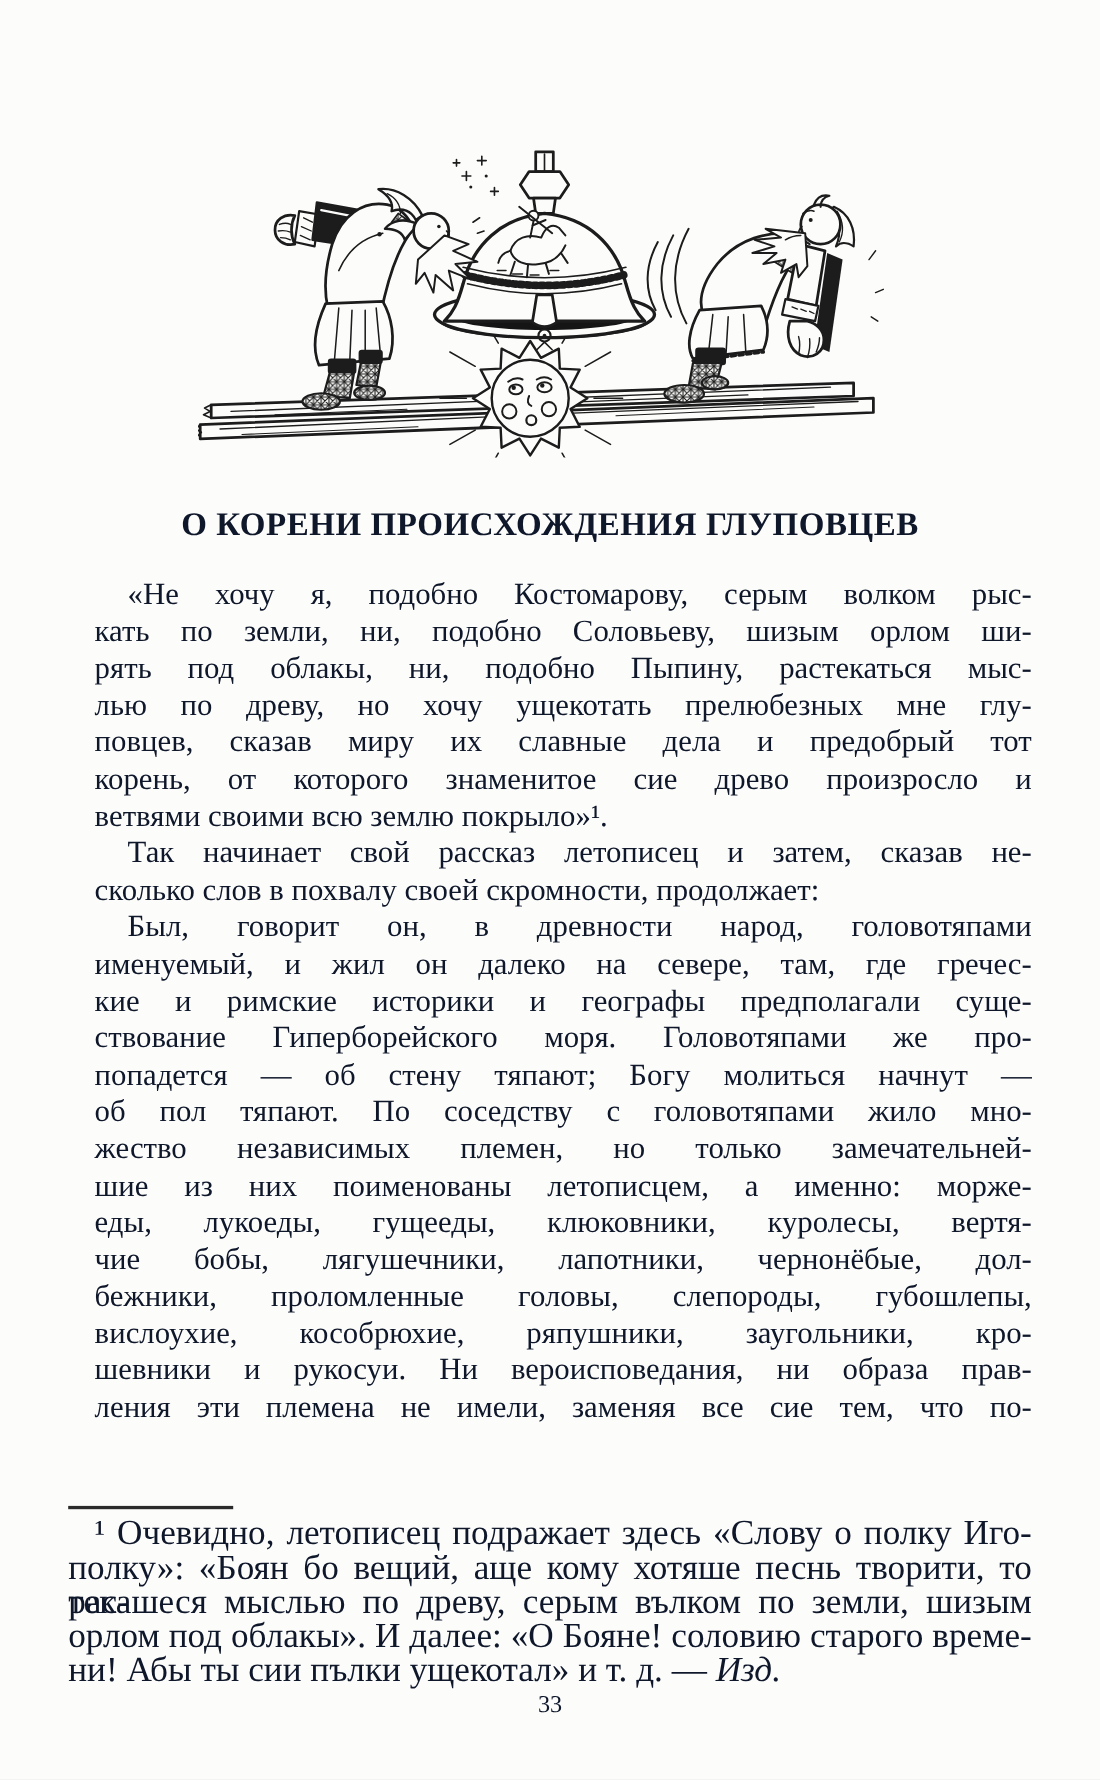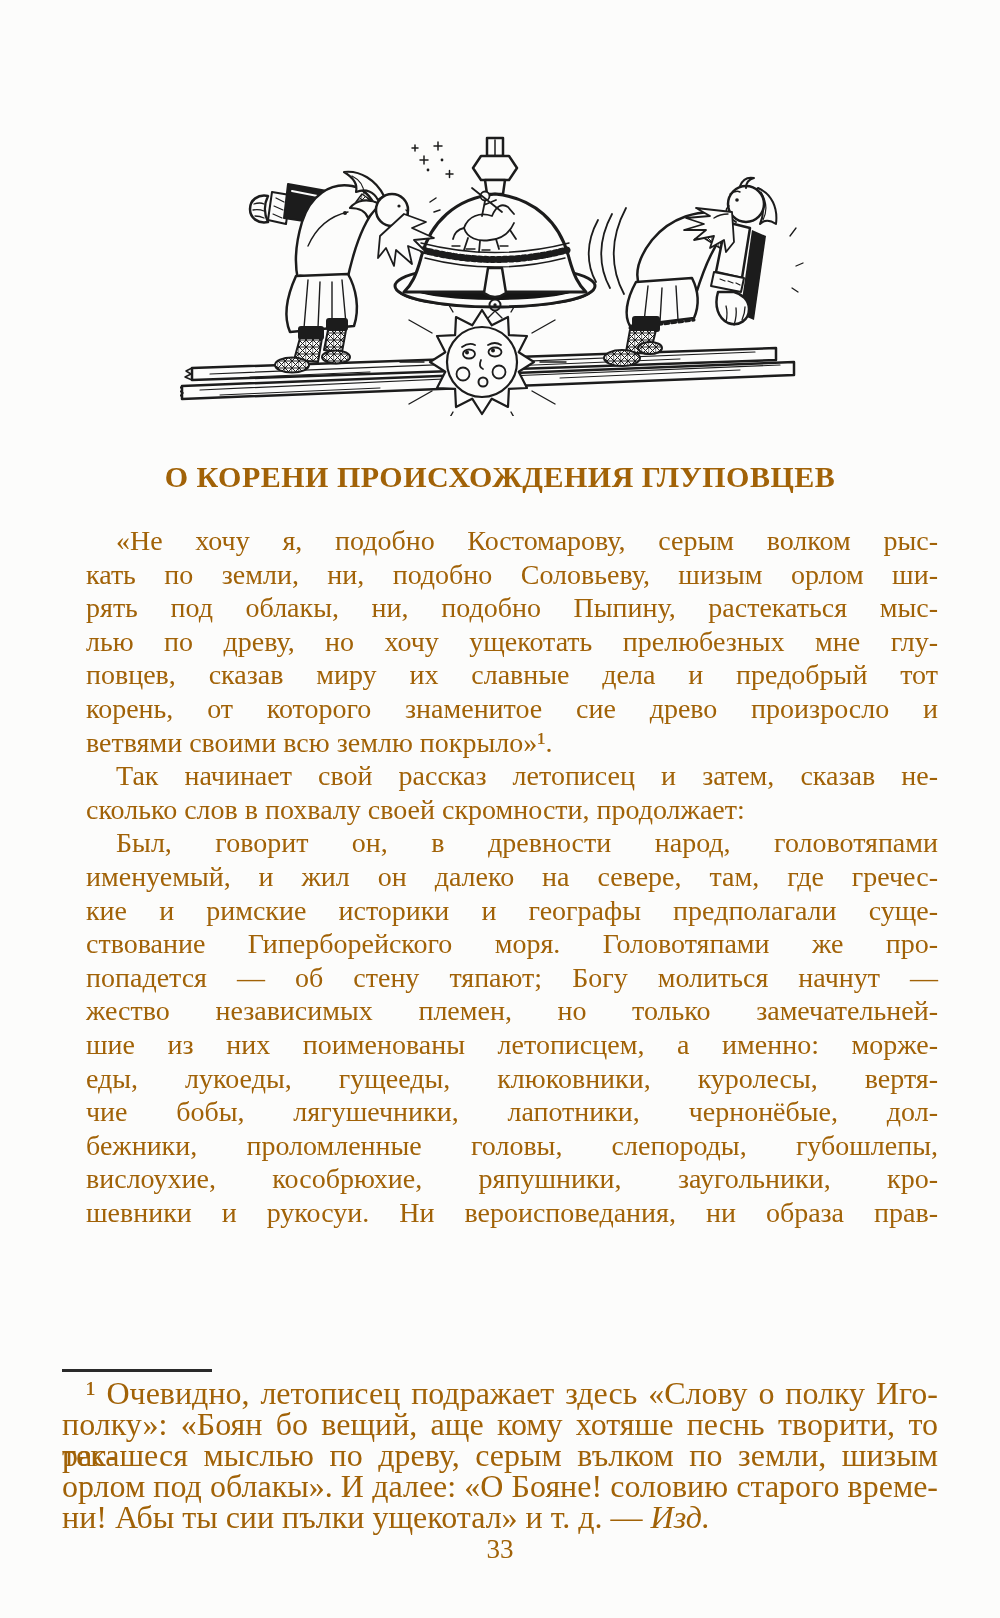--- a/index.html
+++ b/index.html
@@ -1,21 +1,21 @@
 <!DOCTYPE html>
 <html><head>
 <meta charset="utf-8">
 <style>
   html,body{margin:0;padding:0;background:#e8e8e6;}
   .page{
     position:relative;
     width:1000px;height:1618px;
     margin:0 auto;
     background:#fcfcfb;
-    color:#a16207;
+    color:#0f172a;
     font-family:"Liberation Serif","DejaVu Serif",serif;
     overflow:hidden;
   }
   .illustration{position:absolute;left:180px;top:116px;width:640px;height:300px;}
   .illustration svg{width:100%;height:100%;display:block;}
   .heading{
     position:absolute;left:0;right:0;top:460px;
     margin:0;text-align:center;
     font-size:30px;font-weight:bold;letter-spacing:.5px;
     line-height:34px;
@@ -34,21 +34,21 @@
     background:#2a2a2a;
   }
   .footnote{
     position:absolute;left:62px;top:1378px;width:876px;
     font-size:32px;
   }
   .footnote .line{height:31px;line-height:31px;}
   .footnote .line.indent{text-indent:24px;}
   .page-number{
     position:absolute;left:0;right:0;top:1534px;
-    text-align:center;font-size:27px;line-height:30px;
+    text-align:center;font-size:22px;line-height:30px;
   }
 </style>
 </head>
 <body>
 
 <div class="page">
 
   <div class="illustration">
     <svg viewBox="0 0 640 300" xmlns="http://www.w3.org/2000/svg" stroke="#1c1c1c" fill="none" stroke-linecap="round" stroke-linejoin="round">
       <defs>
@@ -209,27 +209,29 @@
       <div class="line">повцев, сказав миру их славные дела и предобрый тот</div>
       <div class="line">корень, от которого знаменитое сие древо произросло и</div>
       <div class="line end">ветвями своими всю землю покрыло»¹.</div>
       <div class="line indent">Так начинает свой рассказ летописец и затем, сказав не-</div>
       <div class="line end">сколько слов в похвалу своей скромности, продолжает:</div>
       <div class="line indent">Был, говорит он, в древности народ, головотяпами</div>
       <div class="line">именуемый, и жил он далеко на севере, там, где гречес-</div>
       <div class="line">кие и римские историки и географы предполагали суще-</div>
       <div class="line">ствование Гиперборейского моря. Головотяпами же про-</div>
       <div class="line">попадется — об стену тяпают; Богу молиться начнут —</div>
+      <div class="line">об пол тяпают. По соседству с головотяпами жило мно-</div>
       <div class="line">жество независимых племен, но только замечательней-</div>
       <div class="line">шие из них поименованы летописцем, а именно: морже-</div>
       <div class="line">еды, лукоеды, гущееды, клюковники, куролесы, вертя-</div>
       <div class="line">чие бобы, лягушечники, лапотники, чернонёбые, дол-</div>
       <div class="line">бежники, проломленные головы, слепороды, губошлепы,</div>
       <div class="line">вислоухие, кособрюхие, ряпушники, заугольники, кро-</div>
       <div class="line">шевники и рукосуи. Ни вероисповедания, ни образа прав-</div>
+      <div class="line">ления эти племена не имели, заменяя все сие тем, что по-</div>
     </div>
 
   <div class="footnote-rule"></div>
 
   <div class="footnote" id="footnote">
       <div class="line indent">¹ Очевидно, летописец подражает здесь «Слову о полку Иго-</div>
       <div class="line">полку»: «Боян бо вещий, аще кому хотяше песнь творити, то рас-</div>
       <div class="line">текашеся мыслью по древу, серым вълком по земли, шизым</div>
       <div class="line">орлом под облакы». И далее: «О Бояне! соловию старого време-</div>
       <div class="line end">ни! Абы ты сии пълки ущекотал» и т. д. — <i>Изд.</i></div>

